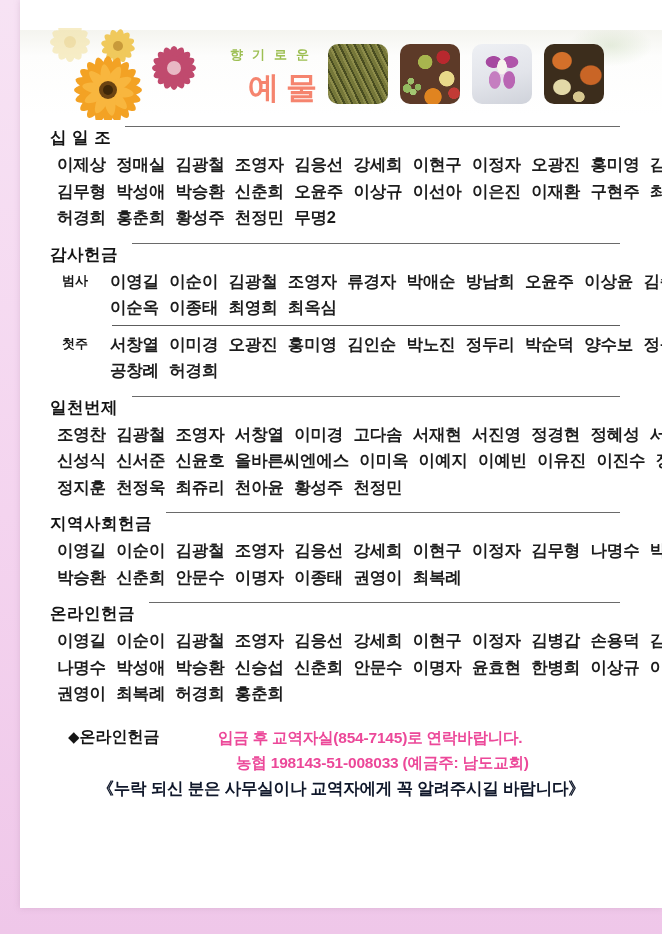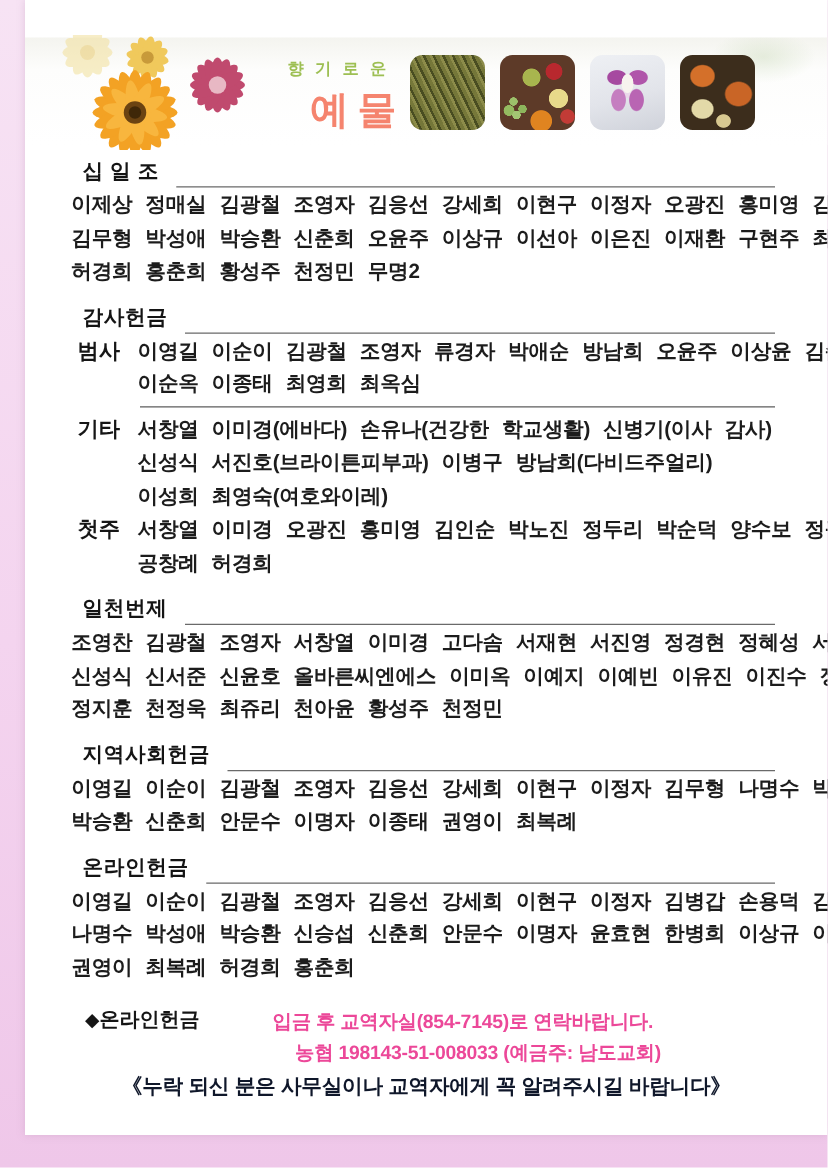--- a/index.html
+++ b/index.html
@@ -68,30 +68,30 @@
     background:
       radial-gradient(20px 18px at 30% 28%,#d4702a 0 46%,rgba(0,0,0,0) 52%),
       radial-gradient(22px 20px at 78% 52%,#c96526 0 46%,rgba(0,0,0,0) 52%),
       radial-gradient(18px 16px at 30% 72%,#e3d9a8 0 46%,rgba(0,0,0,0) 52%),
       radial-gradient(12px 11px at 58% 88%,#d8c890 0 46%,rgba(0,0,0,0) 52%),
       #3c2d1c;
   }
   
   .sections{padding:8px 42px 0 30px;}
   .section{margin-bottom:10px;}
-  .sec-head{display:flex;align-items:flex-end;margin-left:16px;}
+  .sec-head{display:flex;align-items:flex-start;}
   .sec-title{
     font-size:16.5px;font-weight:700;color:#141414;white-space:nowrap;
     line-height:26px;letter-spacing:.5px;
   }
   .sec-rule{flex:1;border-top:1.6px solid #6a6a6a;margin-left:14px;margin-top:2px;}
   .group{display:flex;margin-top:1px;}
   .g-label{
     width:36px;min-width:36px;margin-left:12px;
-    font-size:17px;font-weight:700;color:#161616;line-height:26.5px;
+    font-size:13px;font-weight:700;color:#161616;line-height:26.5px;
   }
   .g-lines{flex:1;margin-left:7px;}
   .labeled .g-lines{margin-left:12px;}
   .name-line{
     font-size:16.5px;font-weight:700;color:#1c1c1c;
     line-height:26.5px;white-space:nowrap;
     letter-spacing:-.2px;word-spacing:6px;
   }
   .g-divider{border-top:1.4px solid #5d5d5d;margin:4px 0 5px 62px;}
   
@@ -218,28 +218,20 @@
         </div>
         <div class="group labeled">
           <div class="g-label">범사</div>
           <div class="g-lines">
             <div class="name-line">이영길 이순이 김광철 조영자 류경자 박애순 방남희 오윤주 이상윤 김순옥A</div>
             <div class="name-line">이순옥 이종태 최영희 최옥심</div>
           </div>
         </div>
         <div class="g-divider"></div>
         <div class="group labeled">
-          <div class="g-label">기타</div>
-          <div class="g-lines">
-            <div class="name-line">서창열 이미경(에바다) 손유나(건강한 학교생활) 신병기(이사 감사)</div>
-            <div class="name-line">신성식 서진호(브라이튼피부과) 이병구 방남희(다비드주얼리)</div>
-            <div class="name-line">이성희 최영숙(여호와이레)</div>
-          </div>
-        </div>
-        <div class="group labeled">
           <div class="g-label">첫주</div>
           <div class="g-lines">
             <div class="name-line">서창열 이미경 오광진 홍미영 김인순 박노진 정두리 박순덕 양수보 정규원</div>
             <div class="name-line">공창례 허경희</div>
           </div>
         </div>
       </div>
       <div class="section">
         <div class="sec-head">
           <div class="sec-title">일천번제</div>

